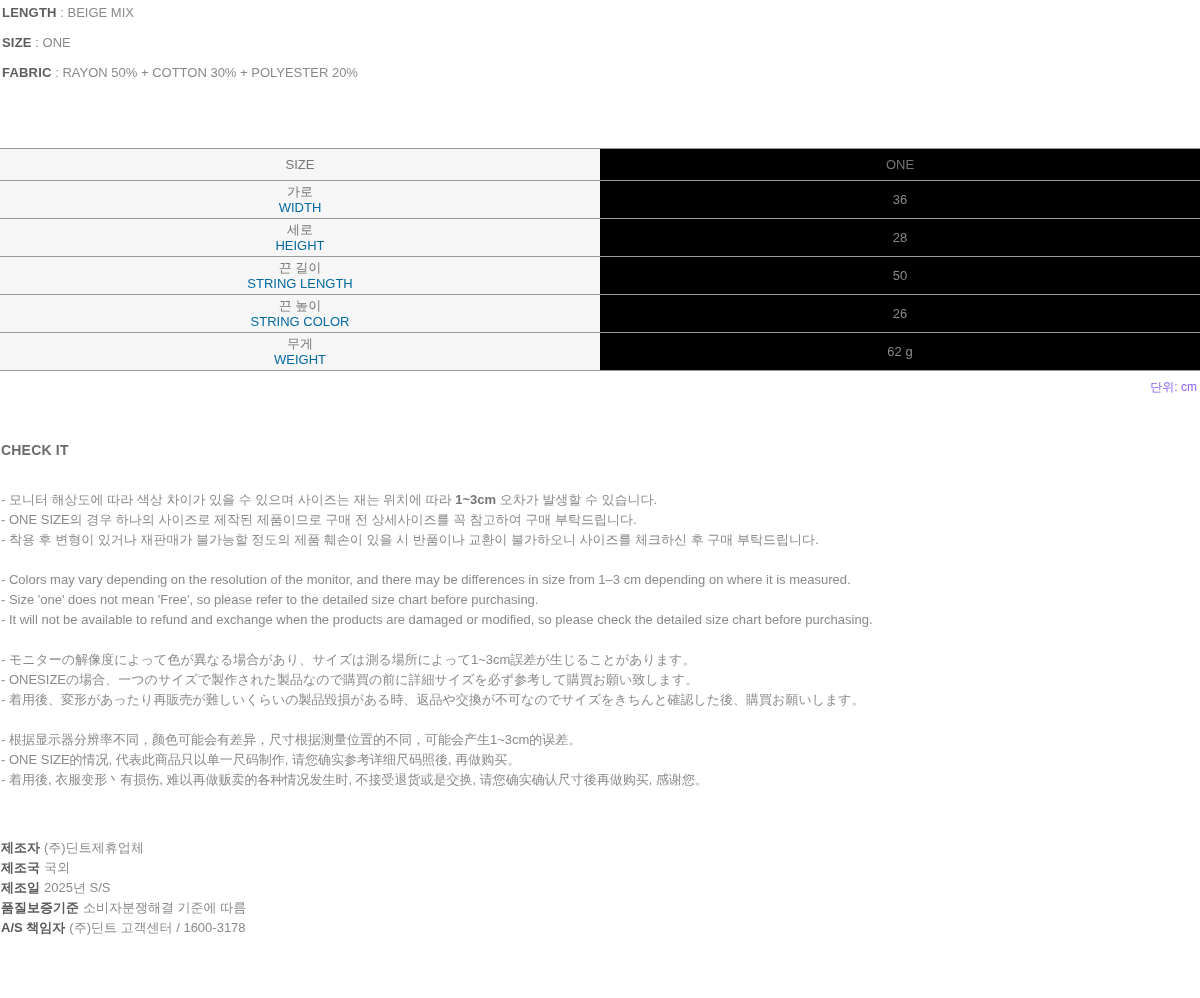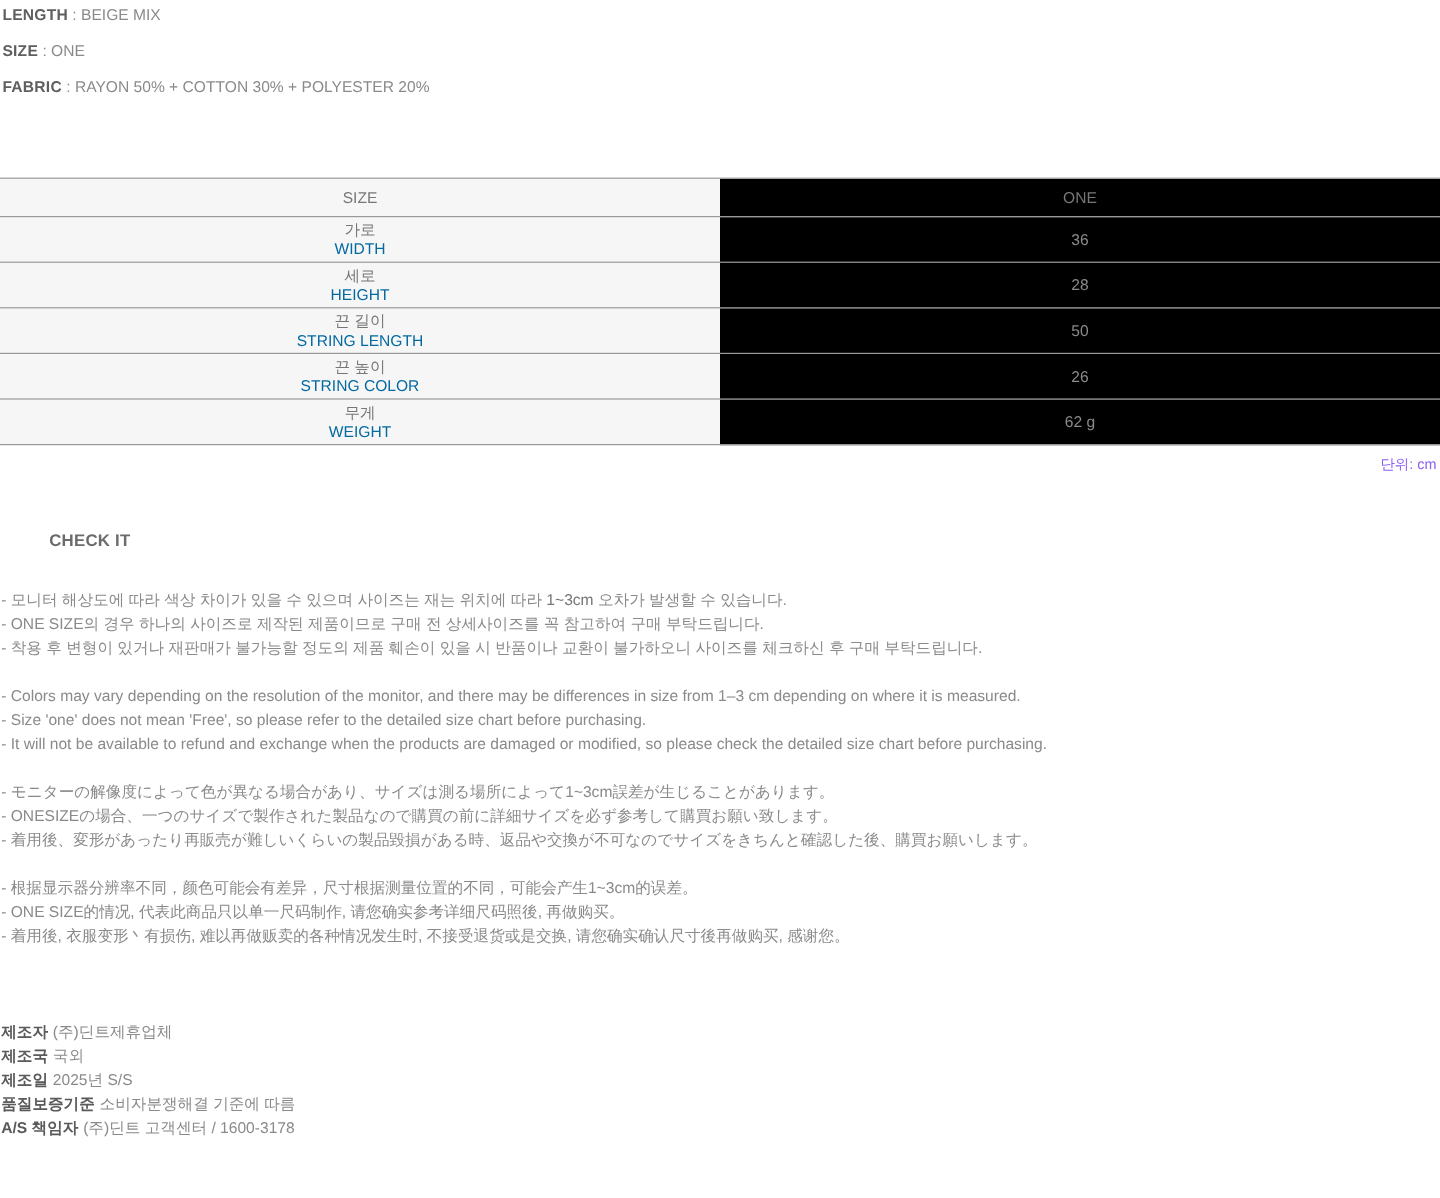--- a/index.html
+++ b/index.html
@@ -53,28 +53,27 @@
 
   
   .check-it { margin-top: 45px; padding-left: 1px; }
   .check-it-heading {
     font-size: 14px;
     line-height: 20px;
     font-weight: bold;
     color: #6b6b6b;
     letter-spacing: 0.2px;
     margin-bottom: 30px;
-    margin-left: 40px;
   }
   .notice-group { margin-bottom: 20px; }
   .notice-group p { line-height: 20px; font-size: 13px; color: #8a8a8a; white-space: nowrap; }
-  .notice-group b.hl { font-weight: normal; color: #767676; }
+  .notice-group b.hl { font-weight: bold; color: #767676; }
 
   
-  .mfr { margin-top: 60px; padding-left: 1px; }
+  .mfr { margin-top: 48px; padding-left: 1px; }
   .mfr-line { line-height: 20px; white-space: nowrap; }
   .mfr-label { font-weight: bold; color: #5a5a5a; margin-right: 4px; }
   .mfr-value { color: #8a8a8a; }
 </style>
 </head>
 <body>
 
 <div class="page">
 
   <div class="product-info">

